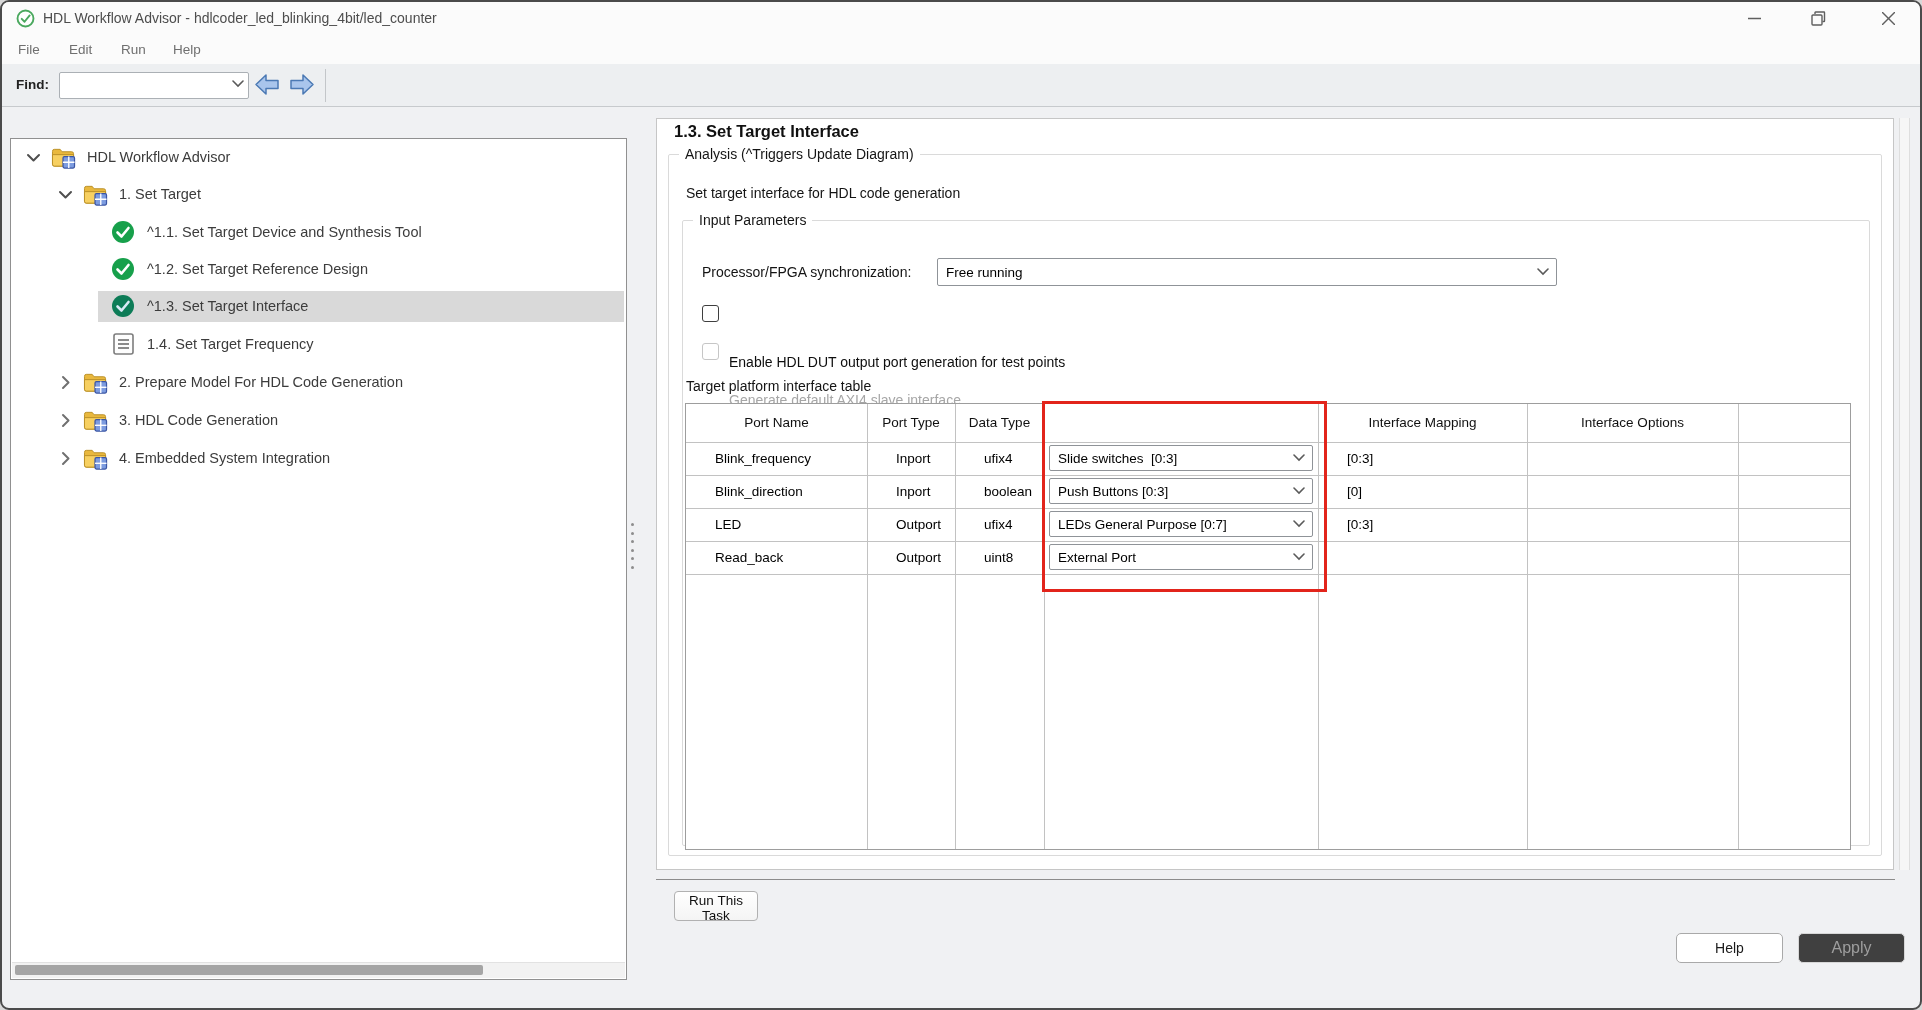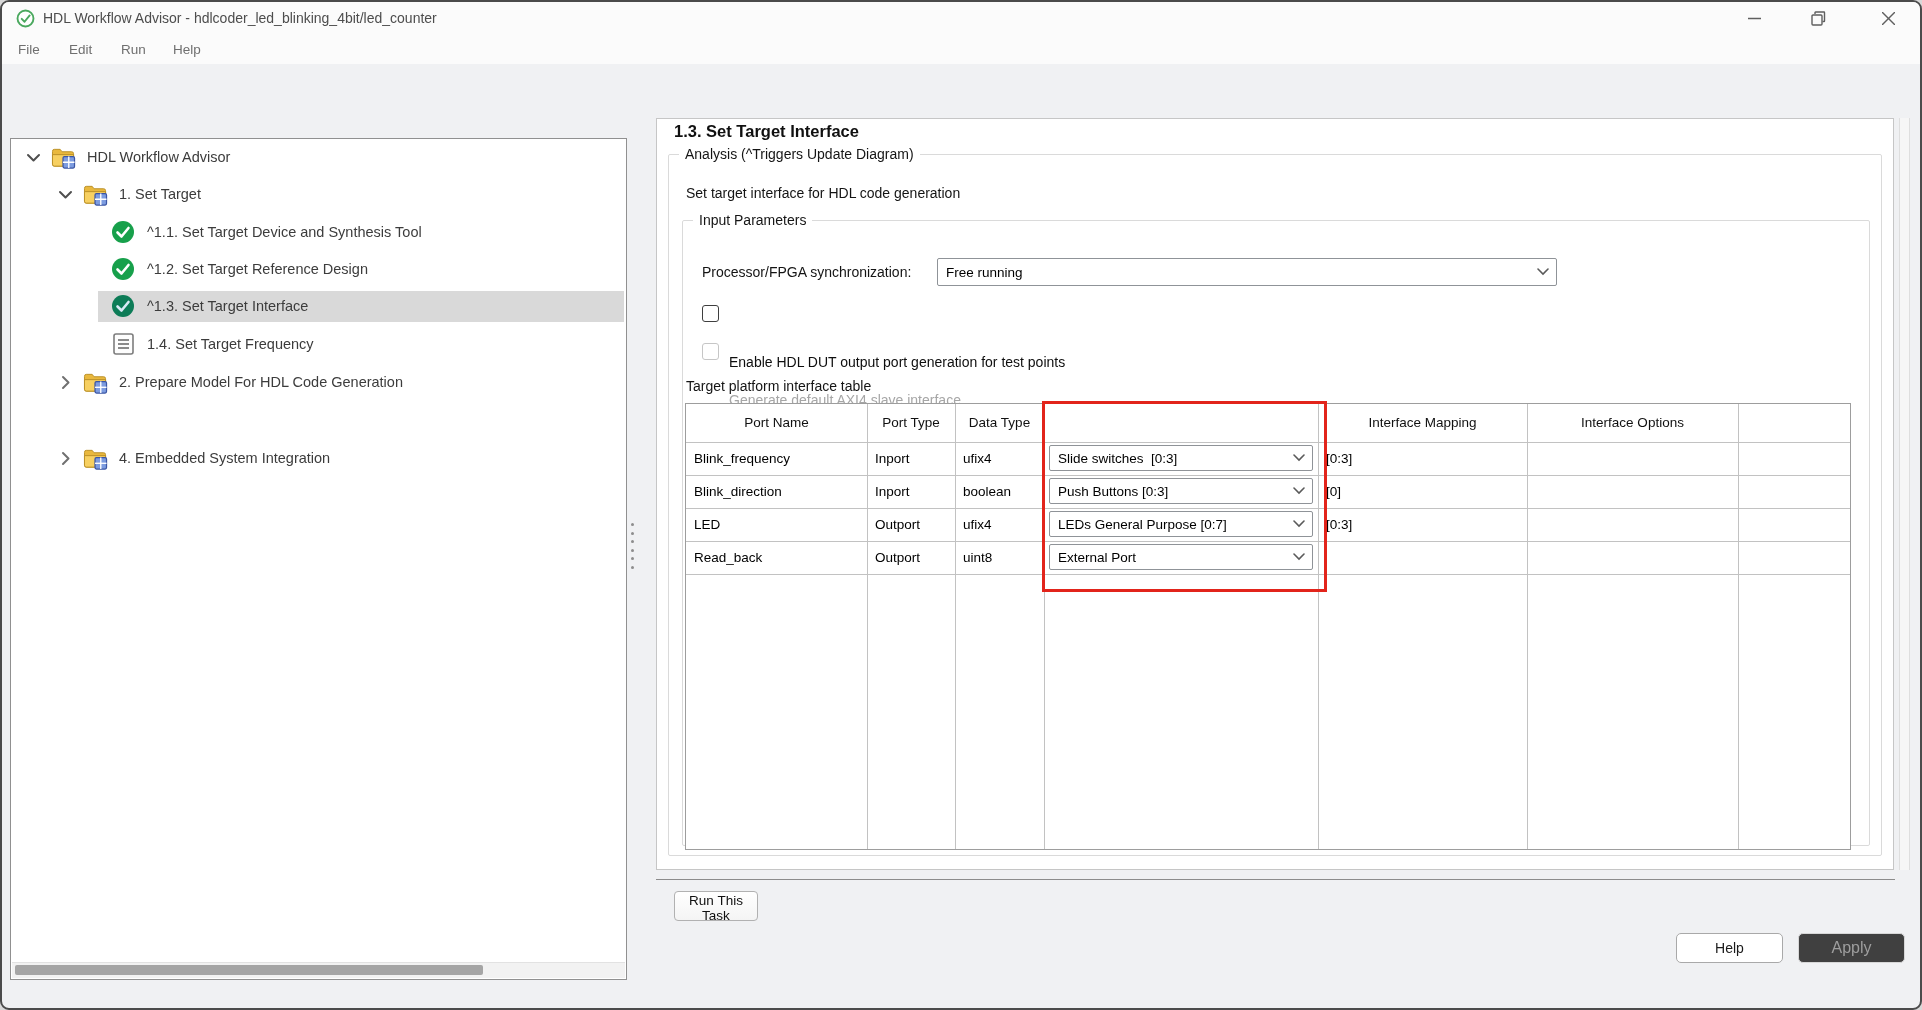--- a/index.html
+++ b/index.html
@@ -57,21 +57,21 @@
   .cb1 .cb-label{left:727px;top:304px;}
   .cb2 .cb-box{left:700px;top:341px;border-color:#c6c6c6;}
   .cb2 .cb-label{left:727px;top:342px;color:#a6a6a6;}
   .table-label{position:absolute;left:684px;top:376px;font-size:14px;color:#141414;}
   
   .iftable{position:absolute;left:683px;top:401px;width:1166px;height:447px;border:1px solid #9d9d9d;box-sizing:border-box;background:#fff;}
   .col-line{position:absolute;top:0;width:1px;background:#c2c2c2;}
   .hrow-line{position:absolute;left:0;width:100%;height:1px;background:#c2c2c2;}
   .th{position:absolute;top:0;height:38px;line-height:38px;text-align:center;font-size:13.5px;color:#111;}
   .th.bold{font-weight:bold;}
-  .td{position:absolute;height:33px;line-height:33px;font-size:13.5px;color:#000;padding-left:8px;box-sizing:border-box;white-space:pre;}
+  .td{position:absolute;height:33px;line-height:33px;font-size:13.5px;color:#000;padding-left:8px;box-sizing:border-box;white-space:pre;margin-left:21px;}
   .cell-dd{position:absolute;height:26px;}
   .redbox{position:absolute;left:1040px;top:399px;width:279px;height:185px;border:3px solid #e2241b;z-index:6;pointer-events:none;}
   
   .card-sep{position:absolute;left:654px;top:877px;width:1239px;height:1px;background:#8c8c8c;}
   .run-btn{position:absolute;left:672px;top:889px;width:84px;height:30px;background:linear-gradient(#ffffff,#f4f4f4);
     border:1px solid #b1b1b1;border-radius:4px;font-size:13.5px;color:#101010;font-family:inherit;}
   .help-btn{position:absolute;left:1674px;top:931px;width:107px;height:30px;background:#fff;border:1px solid #a9a9a9;border-radius:5px;font-size:14px;color:#1a1a1a;font-family:inherit;}
   .apply-btn{position:absolute;left:1796px;top:931px;width:107px;height:30px;background:#404040;border:1px solid #d7d7d7;border-radius:5px;font-size:16px;color:#9e9e9e;font-family:inherit;}
   .vscroll{position:absolute;left:1897px;top:116px;width:11px;height:752px;background:#f6f6f6;border-left:1px solid #dedede;border-right:1px solid #dedede;box-sizing:border-box;}
 </style>
@@ -140,20 +140,36 @@
     </div>
   </div>
 
   <div class="menubar">
     <span class="menu-item" style="left:16px">File</span>
     <span class="menu-item" style="left:67px">Edit</span>
     <span class="menu-item" style="left:119px">Run</span>
     <span class="menu-item" style="left:171px">Help</span>
   </div>
 
+  <div class="findbar">
+    <span class="find-label">Find:</span>
+    <div class="find-combo">
+      <input value="" style="">
+      <svg class="combo-arrow" width="12" height="8" viewBox="0 0 12 8">
+          <use href="#dd-chev"></use>
+        </svg>
+    </div>
+    <svg class="nav-arrow back" viewBox="0 0 28 25">
+      <polygon points="25,8.5 13,8.5 13,3 3,12.5 13,22 13,16.5 25,16.5" fill="#a9c5ec" stroke="#4b79b4" stroke-width="1.5" stroke-linejoin="round"></polygon>
+    </svg>
+    <svg class="nav-arrow fwd" viewBox="0 0 28 25">
+      <polygon points="3,8.5 15,8.5 15,3 25,12.5 15,22 15,16.5 3,16.5" fill="#a9c5ec" stroke="#4b79b4" stroke-width="1.5" stroke-linejoin="round"></polygon>
+    </svg>
+    <div class="tool-sep"></div>
+  </div>
 
   <div class="tree-panel">
 
     <div class="trow" style="top:3px;width:100%">
       <svg class="texp" style="left:14px" viewBox="0 0 17 17">
           <use href="#chev-down"></use>
         </svg>
       <svg class="ticon" style="left:40px" viewBox="0 0 25 24">
           <use href="#folder-ico"></use>
         </svg>
@@ -202,20 +218,29 @@
     <div class="trow" style="top:228px;width:100%">
       <svg class="texp" style="left:46px" viewBox="0 0 17 17">
           <use href="#chev-right"></use>
         </svg>
       <svg class="ticon" style="left:72px" viewBox="0 0 25 24">
           <use href="#folder-ico"></use>
         </svg>
       <span class="tlabel" style="left:108px">2. Prepare Model For HDL Code Generation</span>
     </div>
 
+    <div class="trow" style="top:266px;width:100%">
+      <svg class="texp" style="left:46px" viewBox="0 0 17 17">
+          <use href="#chev-right"></use>
+        </svg>
+      <svg class="ticon" style="left:72px" viewBox="0 0 25 24">
+          <use href="#folder-ico"></use>
+        </svg>
+      <span class="tlabel" style="left:108px">3. HDL Code Generation</span>
+    </div>
 
     <div class="trow" style="top:304px;width:100%">
       <svg class="texp" style="left:46px" viewBox="0 0 17 17">
           <use href="#chev-right"></use>
         </svg>
       <svg class="ticon" style="left:72px" viewBox="0 0 25 24">
           <use href="#folder-ico"></use>
         </svg>
       <span class="tlabel" style="left:108px">4. Embedded System Integration</span>
     </div>

